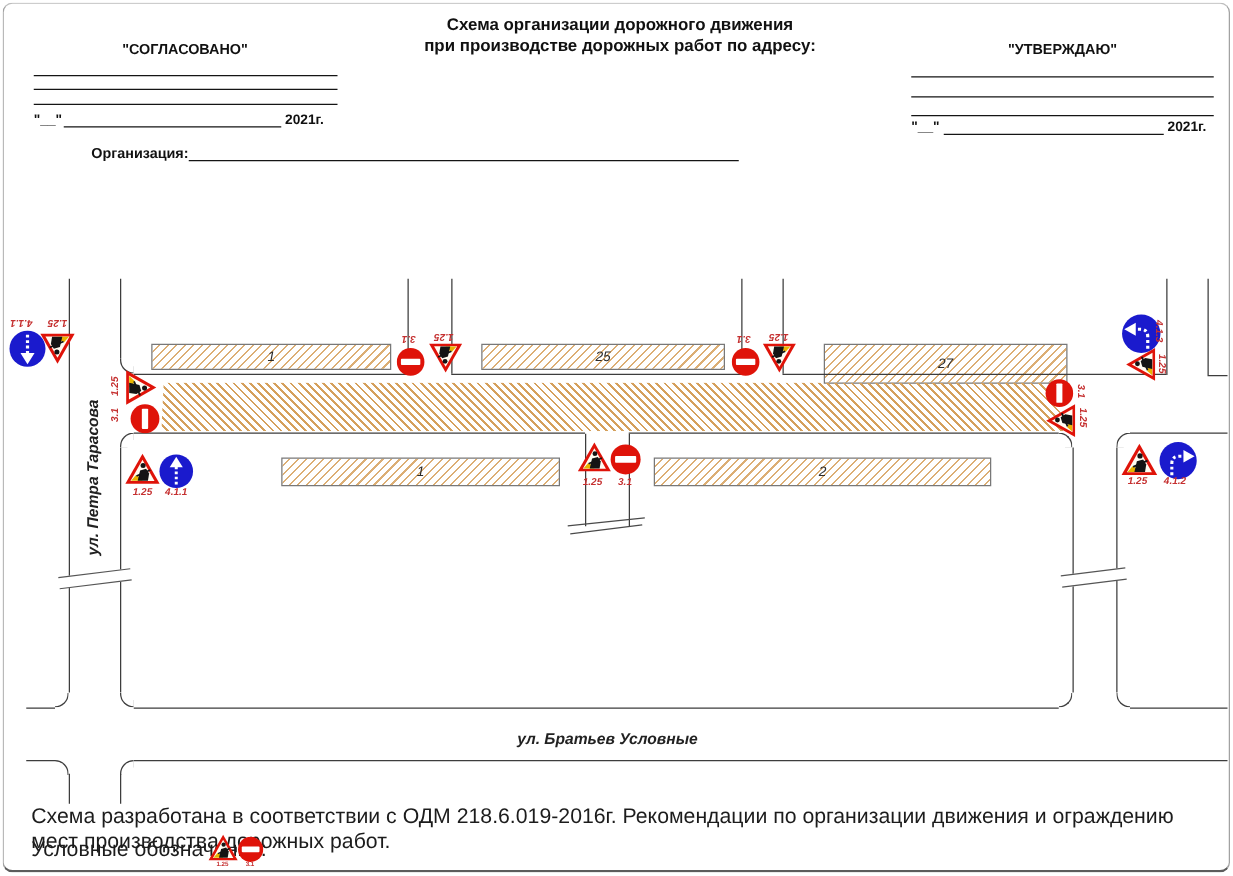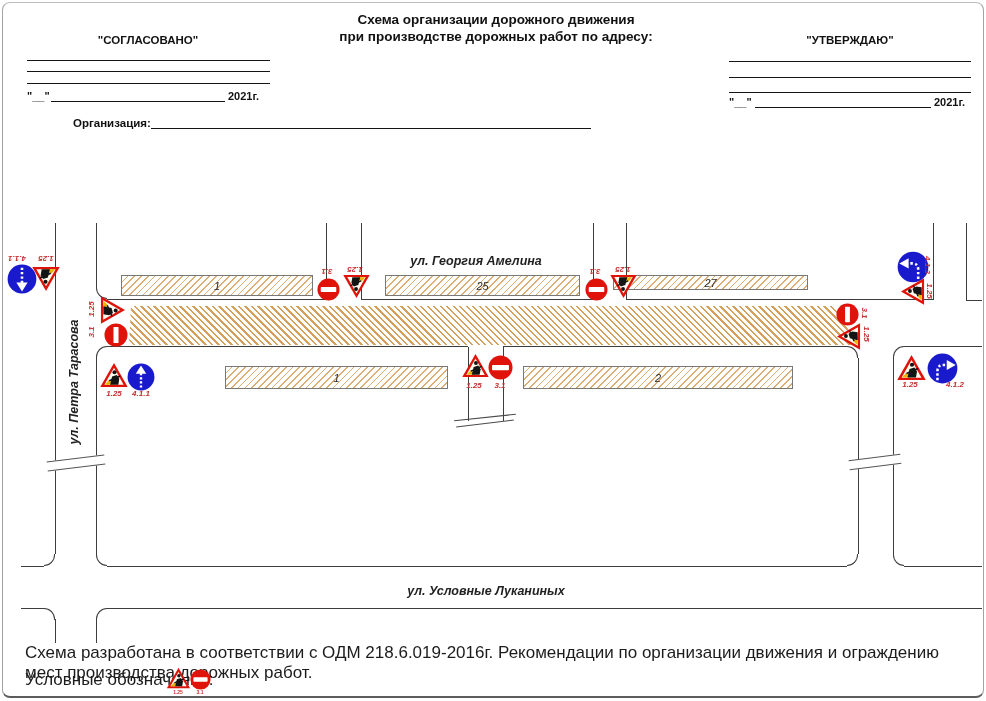--- a/index.html
+++ b/index.html
@@ -112,21 +112,21 @@
     <span class="lab">Организация:</span>
       <span class="fill"></span>
   </div>
 
   <div class="blockr" style="left:118px;top:272px;width:192px;height:21px;">
       <span>1</span>
     </div>
   <div class="blockr" style="left:382px;top:272px;width:195px;height:21px;">
       <span>25</span>
     </div>
-  <div class="blockr" style="left:610px;top:272px;width:195px;height:15px;">
+  <div class="blockr" style="left:656px;top:272px;width:195px;height:32px;">
       <span>27</span>
     </div>
   <div class="blockr" style="left:222px;top:363px;width:223px;height:23px;">
       <span>1</span>
     </div>
   <div class="blockr" style="left:520px;top:363px;width:270px;height:23px;">
       <span>2</span>
     </div>
 
   <div class="zone"></div>
@@ -175,23 +175,22 @@
   <div class="arc br" style="left:844px;top:551px;"></div>
   <div class="arc bl" style="left:890px;top:551px;"></div>
   <div class="arc tr" style="left:41px;top:605px;"></div>
   <div class="arc tl" style="left:93px;top:605px;"></div>
   <div class="arc tr" style="left:844px;top:343px;"></div>
   <div class="arc tl" style="left:890px;top:343px;"></div>
 
   <div class="brk" style="left:44px;top:455px;width:58px;height:8px;"></div>
   <div class="brk" style="left:846px;top:454px;width:52px;height:8px;"></div>
 
-  <div class="street ctr" style="left:348px;top:251px;width:250px;">ул. Георгия Амелина</div>
   <div class="street ctr" style="left:-14px;top:372px;width:170px;transform:rotate(-90deg);">ул. Петра Тарасова</div>
-  <div class="street ctr" style="left:368px;top:581px;width:230px;">ул. Условные Луканиных</div>
+  <div class="street ctr" style="left:368px;top:581px;width:230px;">ул. Братьев Условные</div>
 
   <div class="sign" style="left:4px;top:261px;"><svg width="30" height="30" class="r180">
         <use href="#sym-411"></use>
       </svg></div>
   <div class="sign" style="left:28px;top:263px;"><svg width="30" height="26" viewBox="0 0 60 54" class="r180">
         <use href="#sym-tri"></use>
       </svg></div>
   <span class="slabel r180" style="left:3px;top:250px;">4.1.1</span>
   <span class="slabel r180" style="left:32px;top:250px;">1.25</span>
 
@@ -258,21 +257,21 @@
   <span class="slabel r90" style="left:913px;top:257px;">4.1.3</span>
   <span class="slabel r90" style="left:915px;top:283px;">1.25</span>
 
   <div class="sign" style="left:893px;top:351px;"><svg width="31" height="27" viewBox="0 0 60 54">
         <use href="#sym-tri"></use>
       </svg></div>
   <div class="sign" style="left:924px;top:350px;"><svg width="31" height="31">
         <use href="#sym-412"></use>
       </svg></div>
   <span class="slabel" style="left:896px;top:377px;">1.25</span>
-  <span class="slabel" style="left:926px;top:377px;margin-left:15px;">4.1.2</span>
+  <span class="slabel" style="left:926px;top:377px;">4.1.2</span>
 
   <div class="note" style="left:22px;top:640px;width:940px;">Схема разработана в соответствии с ОДМ 218.6.019-2016г. Рекомендации по организации движения и ограждению мест производства дорожных работ.</div>
   <div class="note" style="left:22px;top:667px;">Условные обозначения:</div>
   <div class="sign" style="left:163px;top:664px;"><svg width="25" height="22" viewBox="0 0 60 54">
         <use href="#sym-tri"></use>
       </svg></div>
   <div class="sign" style="left:187px;top:666px;"><svg width="21" height="21">
         <use href="#sym-31"></use>
       </svg></div>
   <span class="slabel-sm" style="left:167px;top:686px;">1.25</span>

